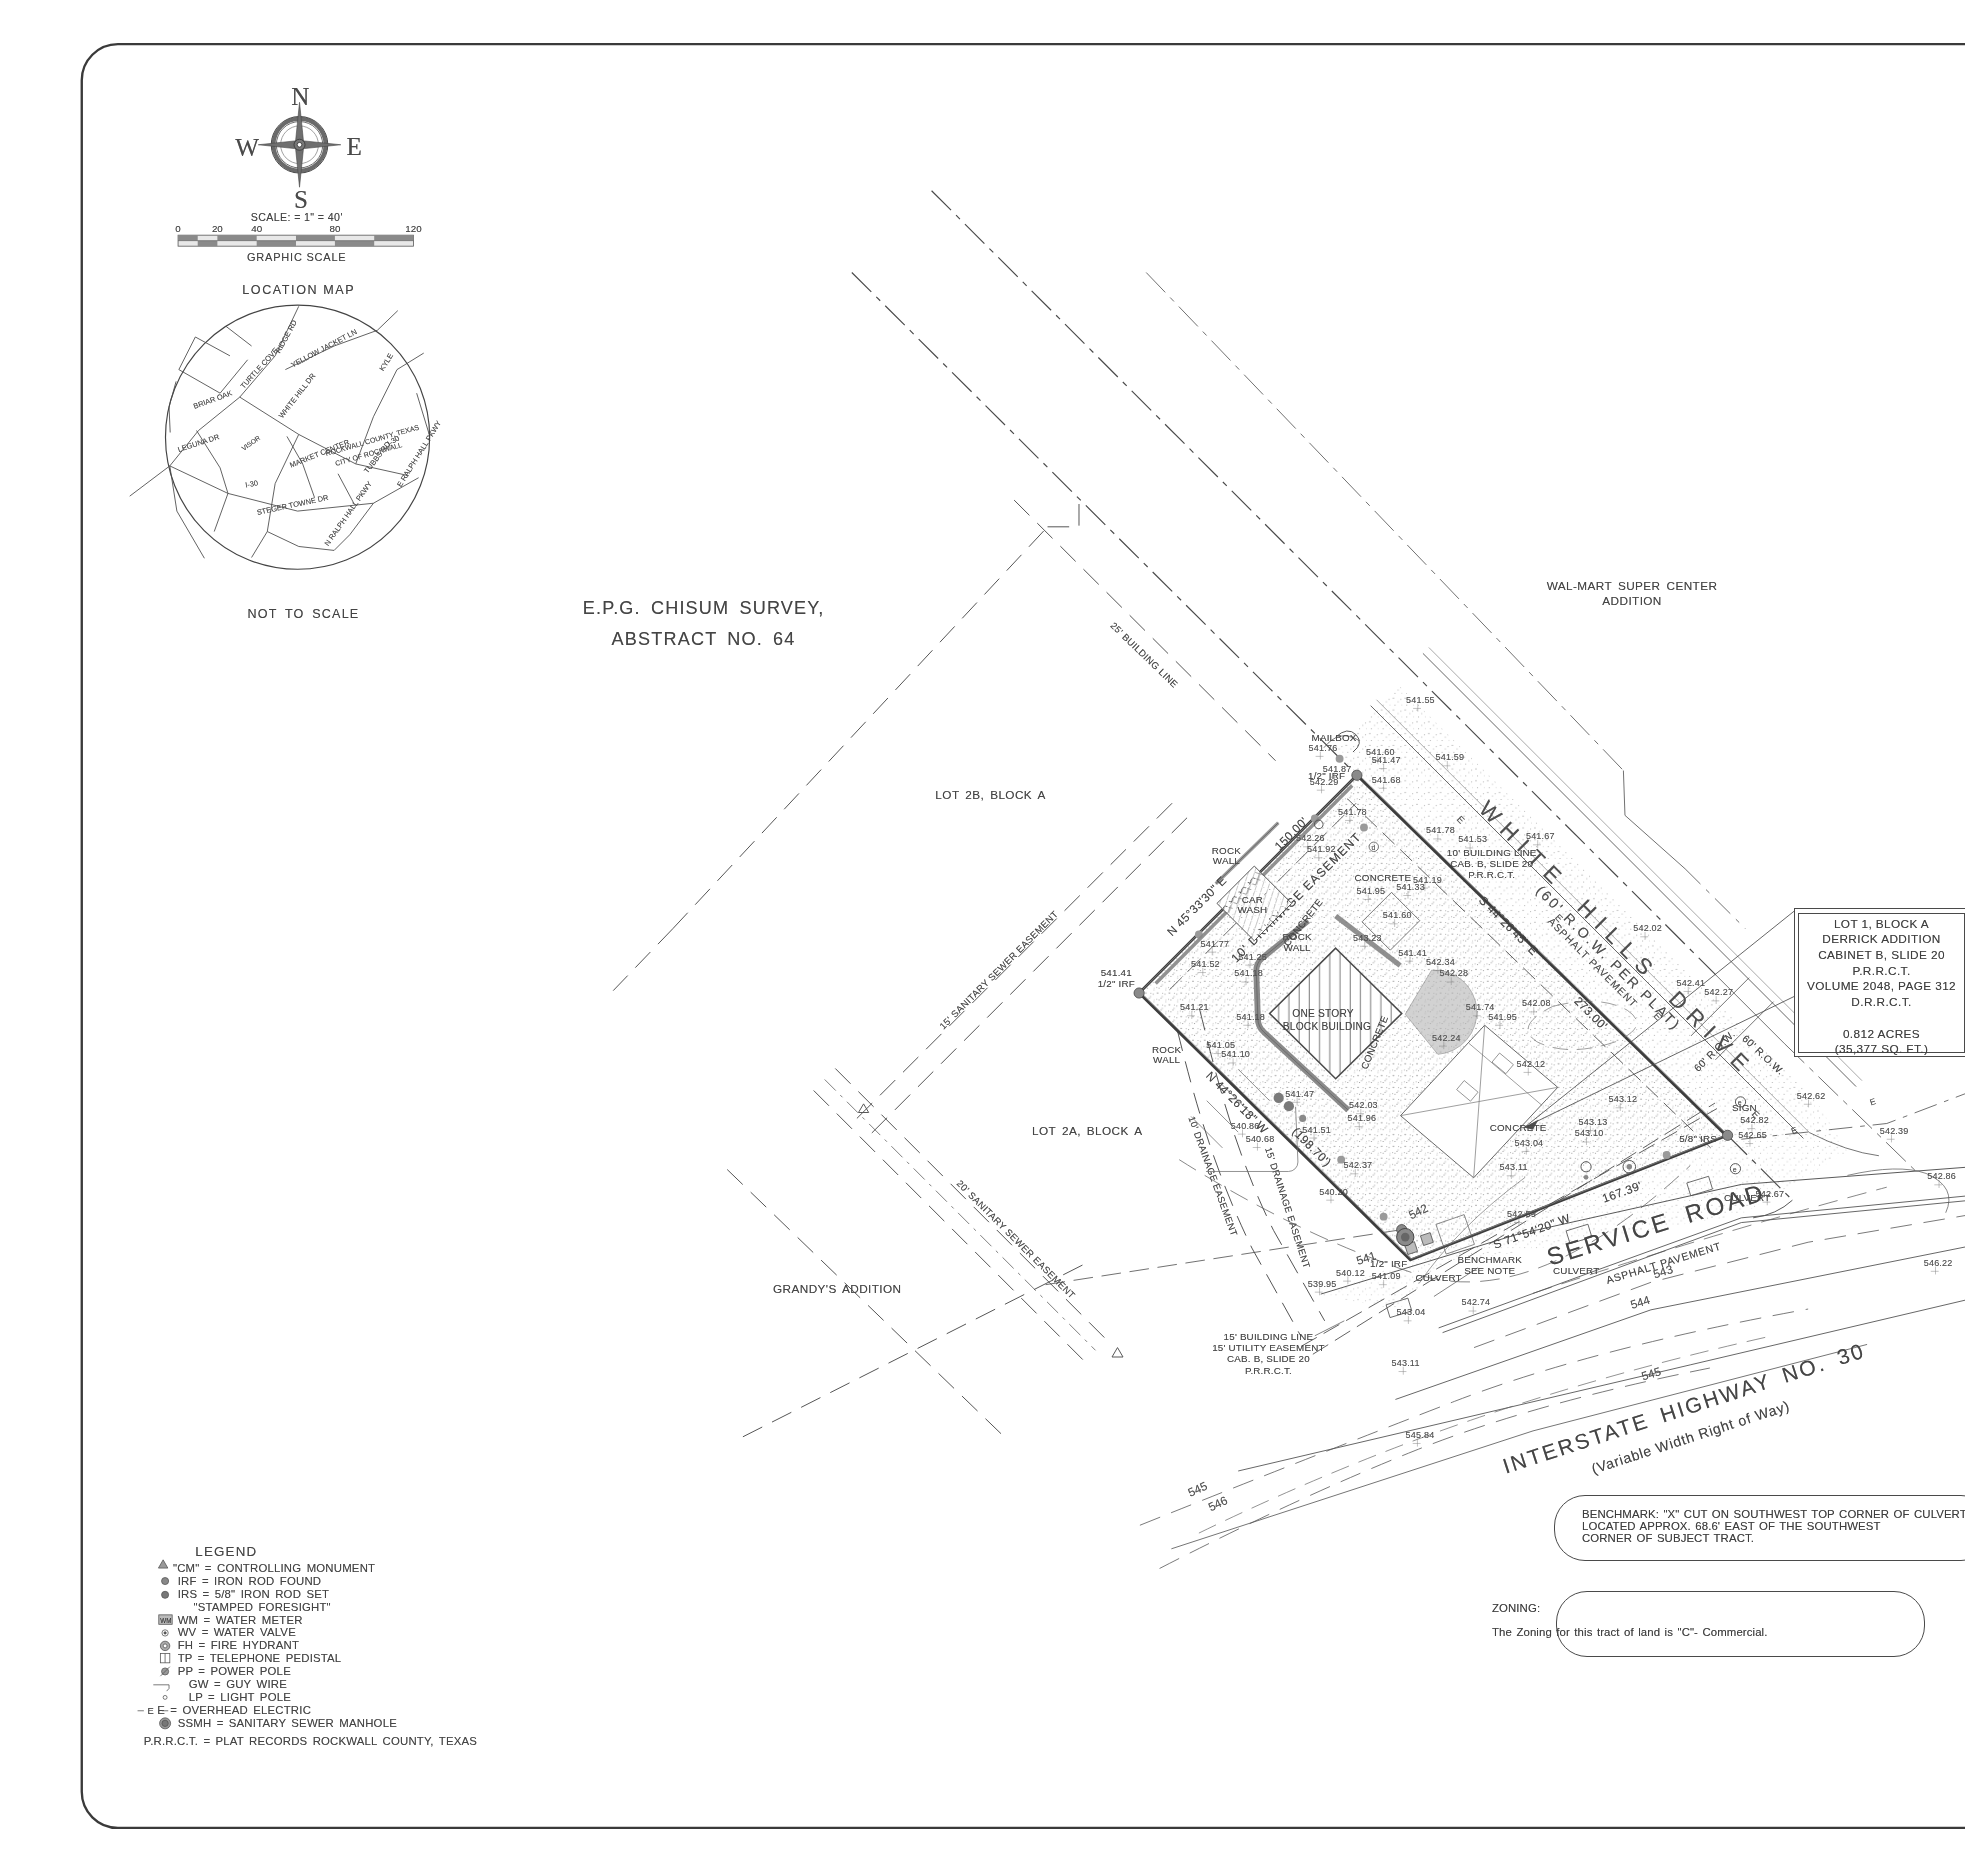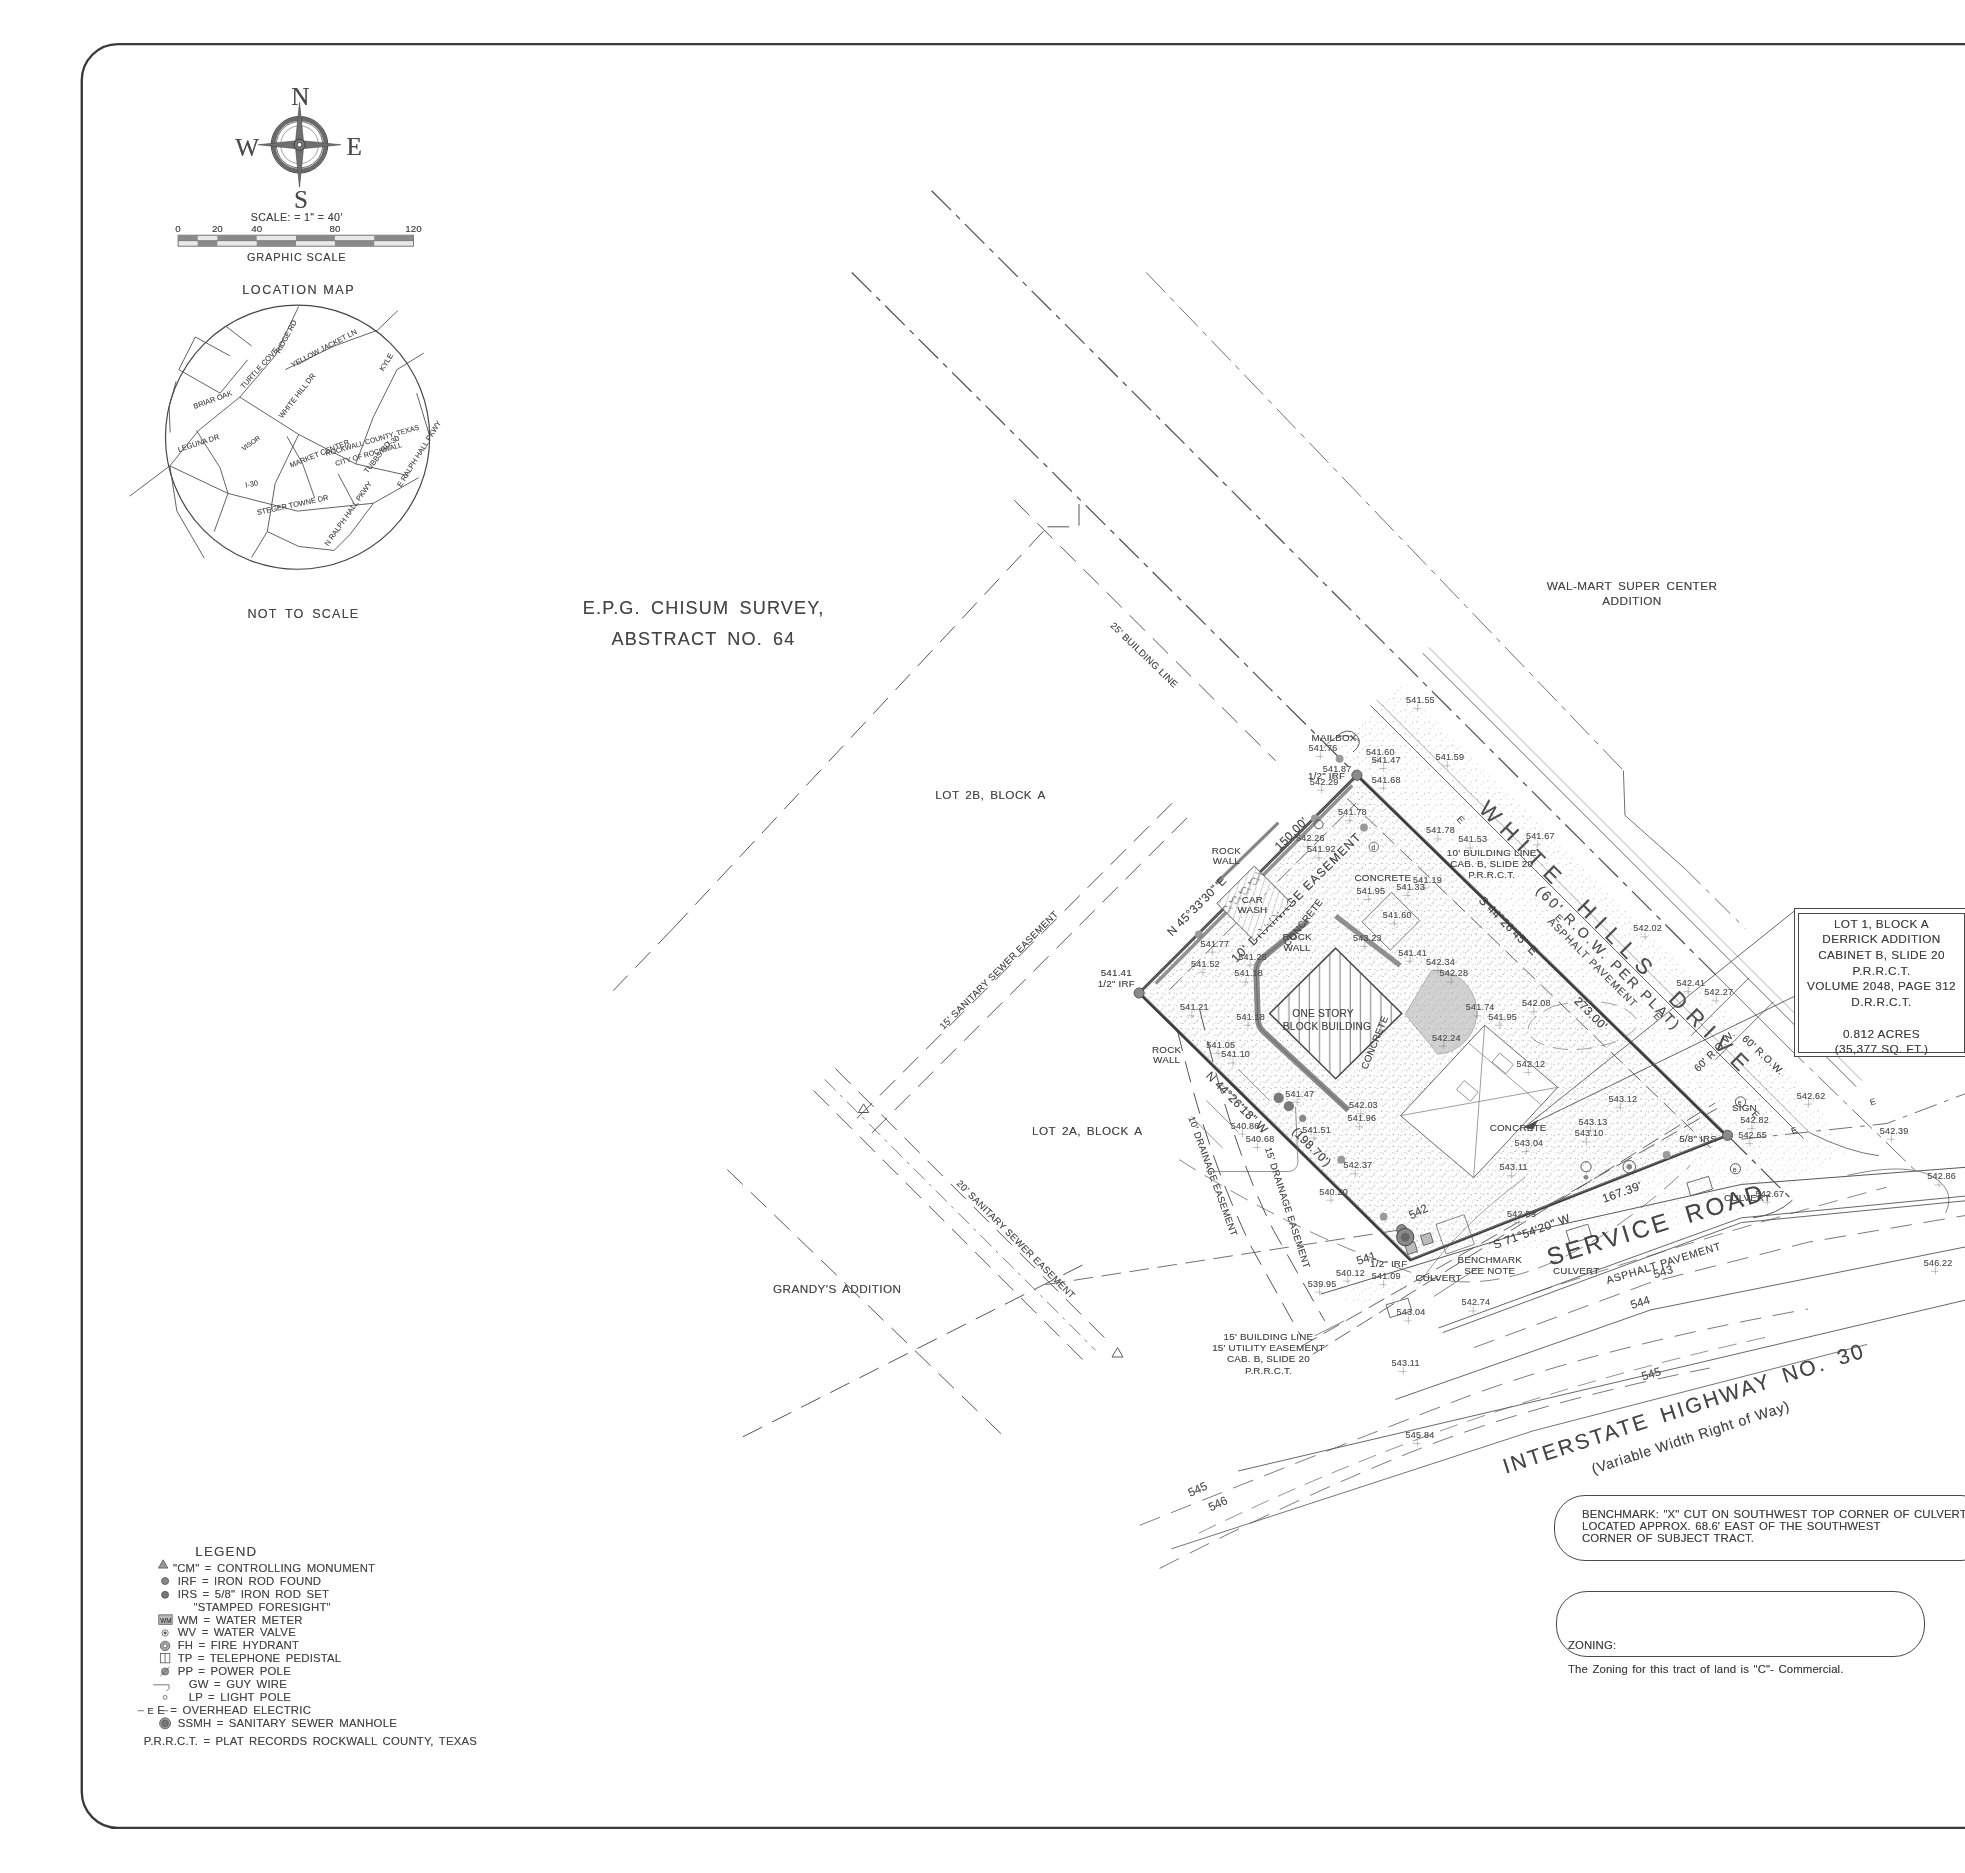--- a/index.html
+++ b/index.html
@@ -590,21 +590,21 @@
 </svg>
 
 <div class="bx" style="left:1554px;top:1495px;width:436px;height:64px;border-radius:31px;"></div>
 <div class="abs tx" style="left:1582px;top:1508px;width:393px;">
     <div class="p">BENCHMARK: "X" CUT ON SOUTHWEST TOP CORNER OF CULVERT
 LOCATED APPROX. 68.6' EAST OF THE SOUTHWEST
 CORNER OF SUBJECT TRACT.</div>
   </div>
 
 <div class="bx" style="left:1556px;top:1591px;width:367px;height:64px;border-radius:31px;"></div>
-<div class="abs tx" style="left:1568px;top:1602px;width:334px;margin-top:37px;">ZONING:
+<div class="abs tx" style="left:1492px;top:1602px;width:334px;">ZONING:
 <br><br>The Zoning for this tract of land is "C"- Commercial.</div>
 
 <div class="abs" style="left:1794px;top:908px;width:175px;height:147px;border:1.6px solid #4a4a4a;background:#fff;"></div>
 <div class="abs" style="left:1798px;top:913px;width:165px;height:138px;border:0.8px solid #4a4a4a;"></div>
 <div class="abs" style="left:1794px;top:908px;width:175px;text-align:center;font-size:11.8px;line-height:15.7px;letter-spacing:0.4px;padding-top:8.6px;">LOT 1, BLOCK A
 <br>DERRICK ADDITION
 <br>CABINET B, SLIDE 20
 <br>P.R.R.C.T.
 <br>VOLUME 2048, PAGE 312
 <br>D.R.R.C.T.

